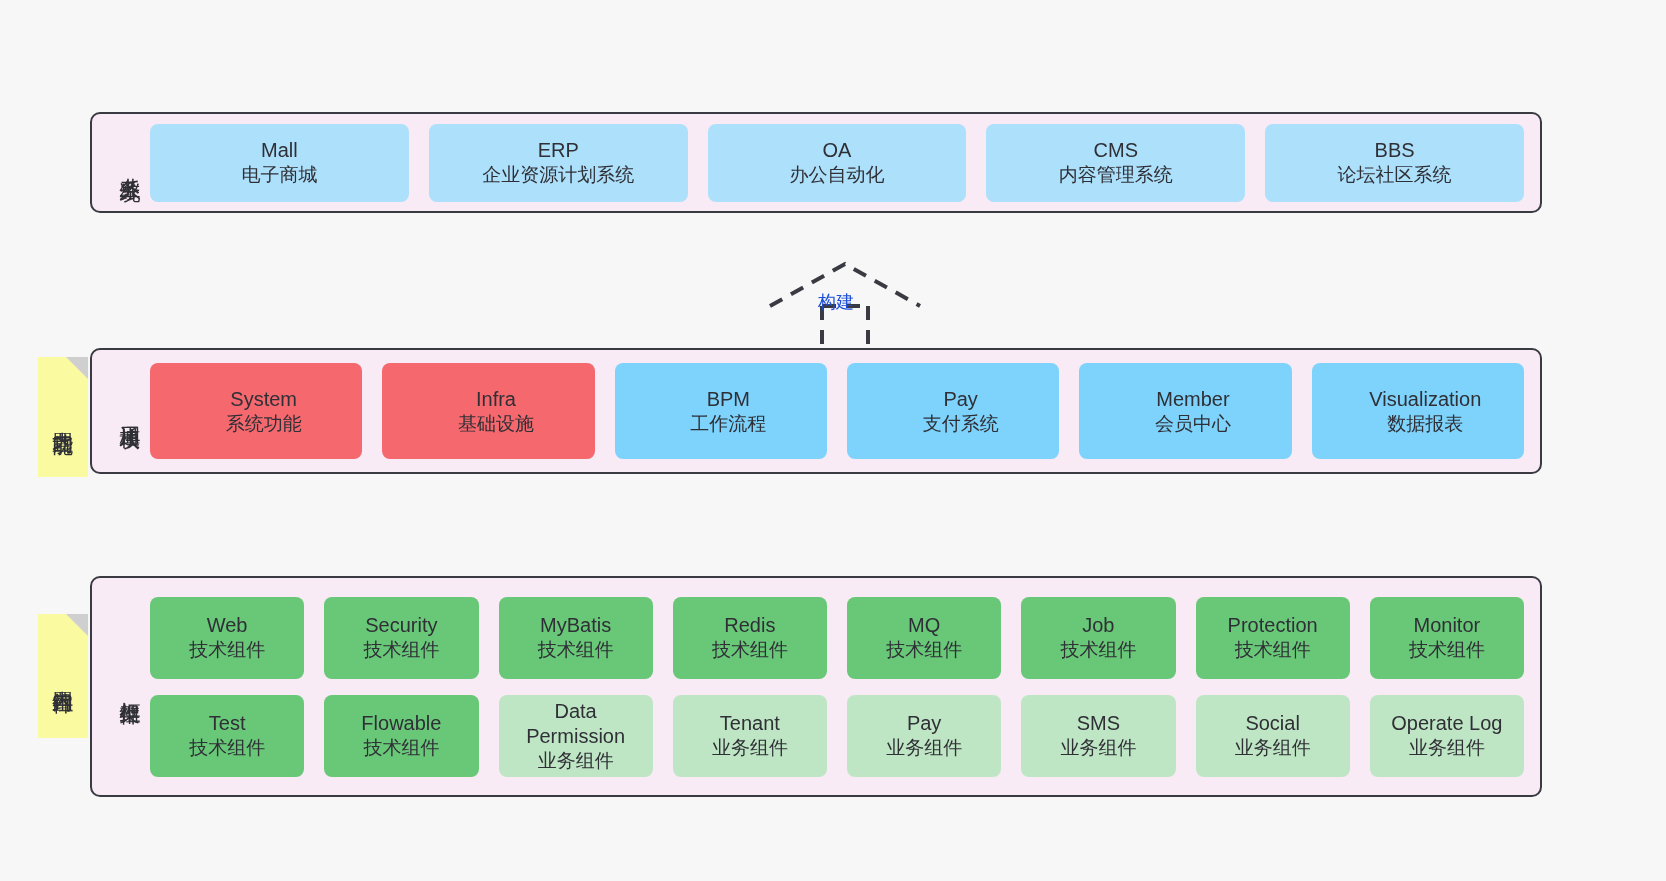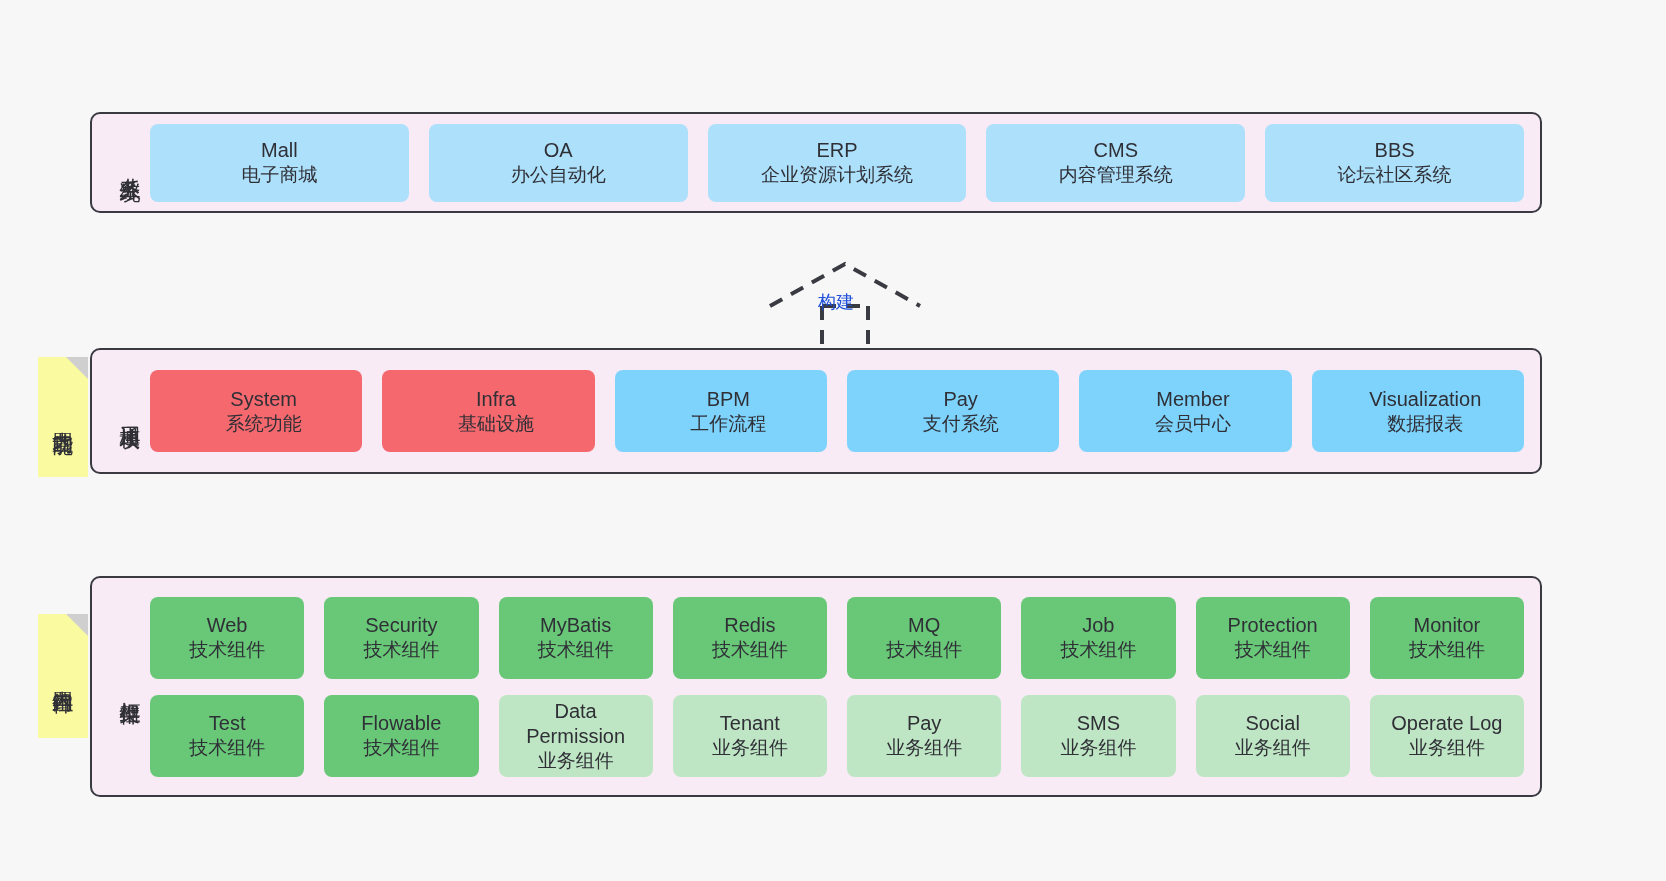--- a/index.html
+++ b/index.html
@@ -87,21 +87,21 @@
   .c-red         { background: #f4686e; }
   .c-pink        { background: #7dd3fc; }
   .c-green       { background: #68c878; }
   .c-lightgreen  { background: #bfe6c4; }
 
   
   #layer-business  { left: 90px;  top: 112px; width: 1452px; height: 101px; }
   #layer-business .node { height: 78px; }
 
   #layer-modules   { left: 90px;  top: 348px; width: 1452px; height: 126px; }
-  #layer-modules .node { height: 82px; padding-left: 19px; }
+  #layer-modules .node { height: 96px; padding-left: 19px; }
 
   #layer-framework { left: 90px;  top: 576px; width: 1452px; height: 221px; }
   #layer-framework .node { height: 82px; }
 
   
   .sticky {
     position: absolute;
     width: 50px;
     background: #fafaa0;
     color: #2f2f36;
@@ -156,26 +156,26 @@
 
   <div class="layer" id="layer-business">
     <div class="layer-label">业务系统</div>
     <div class="layer-body">
       <div class="node-row">
         <div class="node c-blue">
           <div class="en">Mall</div>
           <div class="cn">电子商城</div>
         </div>
         <div class="node c-blue">
+          <div class="en">ERP</div>
+          <div class="cn">企业资源计划系统</div>
+        </div>
+        <div class="node c-blue">
           <div class="en">OA</div>
           <div class="cn">办公自动化</div>
-        </div>
-        <div class="node c-blue">
-          <div class="en">ERP</div>
-          <div class="cn">企业资源计划系统</div>
         </div>
         <div class="node c-blue">
           <div class="en">CMS</div>
           <div class="cn">内容管理系统</div>
         </div>
         <div class="node c-blue">
           <div class="en">BBS</div>
           <div class="cn">论坛社区系统</div>
         </div>
       </div>

